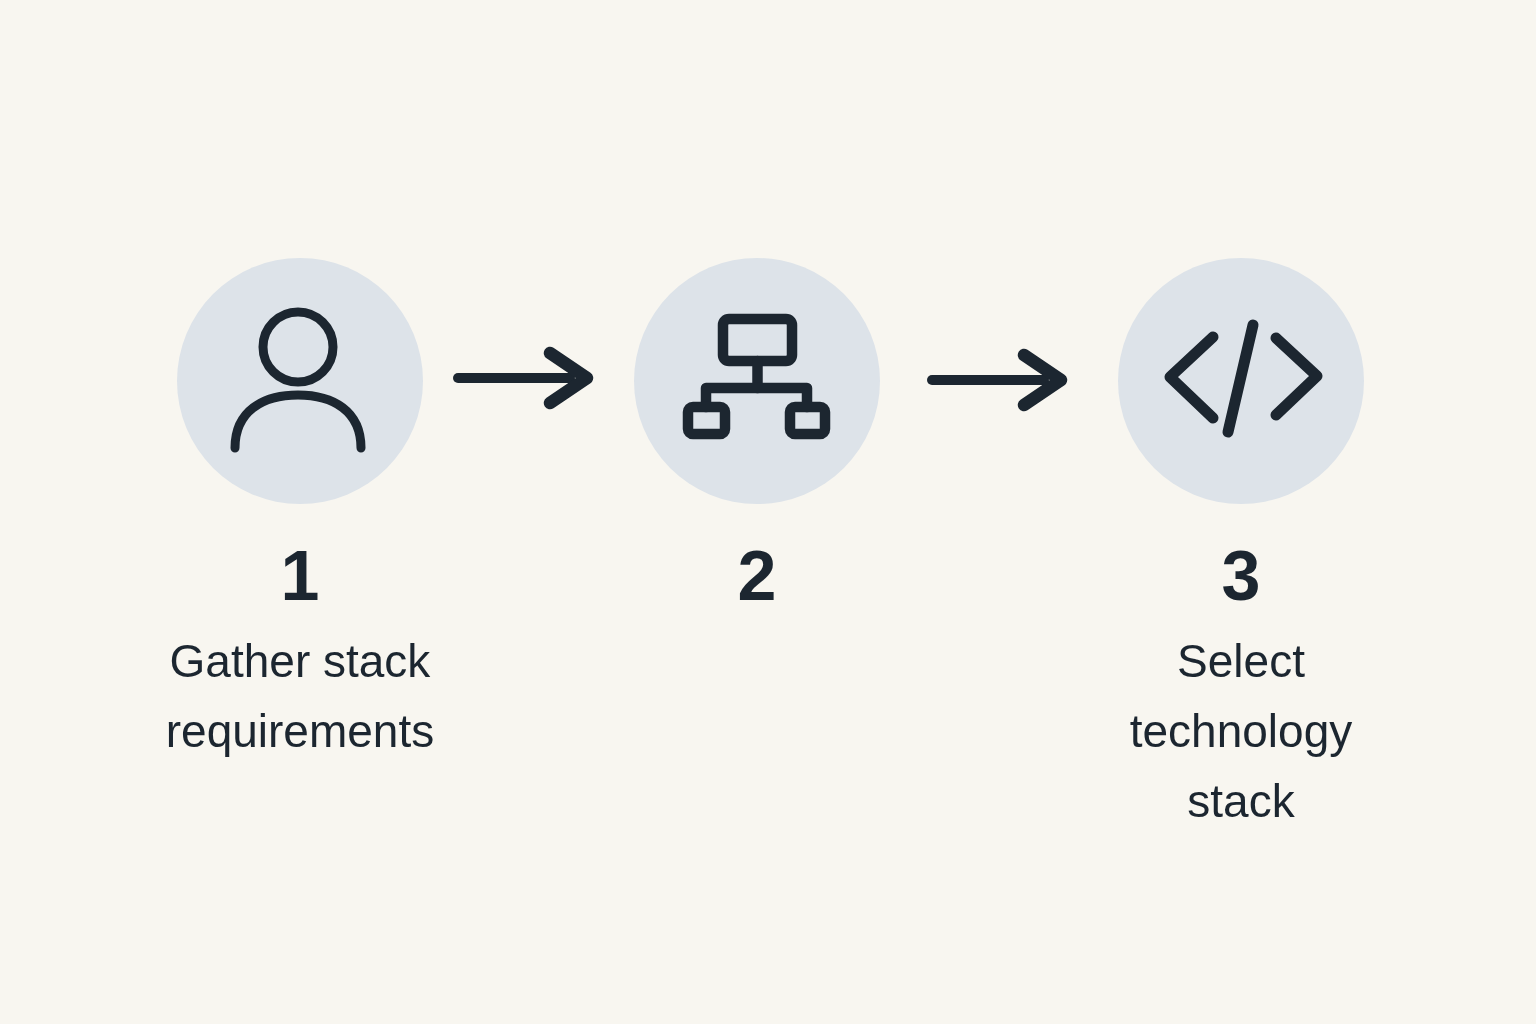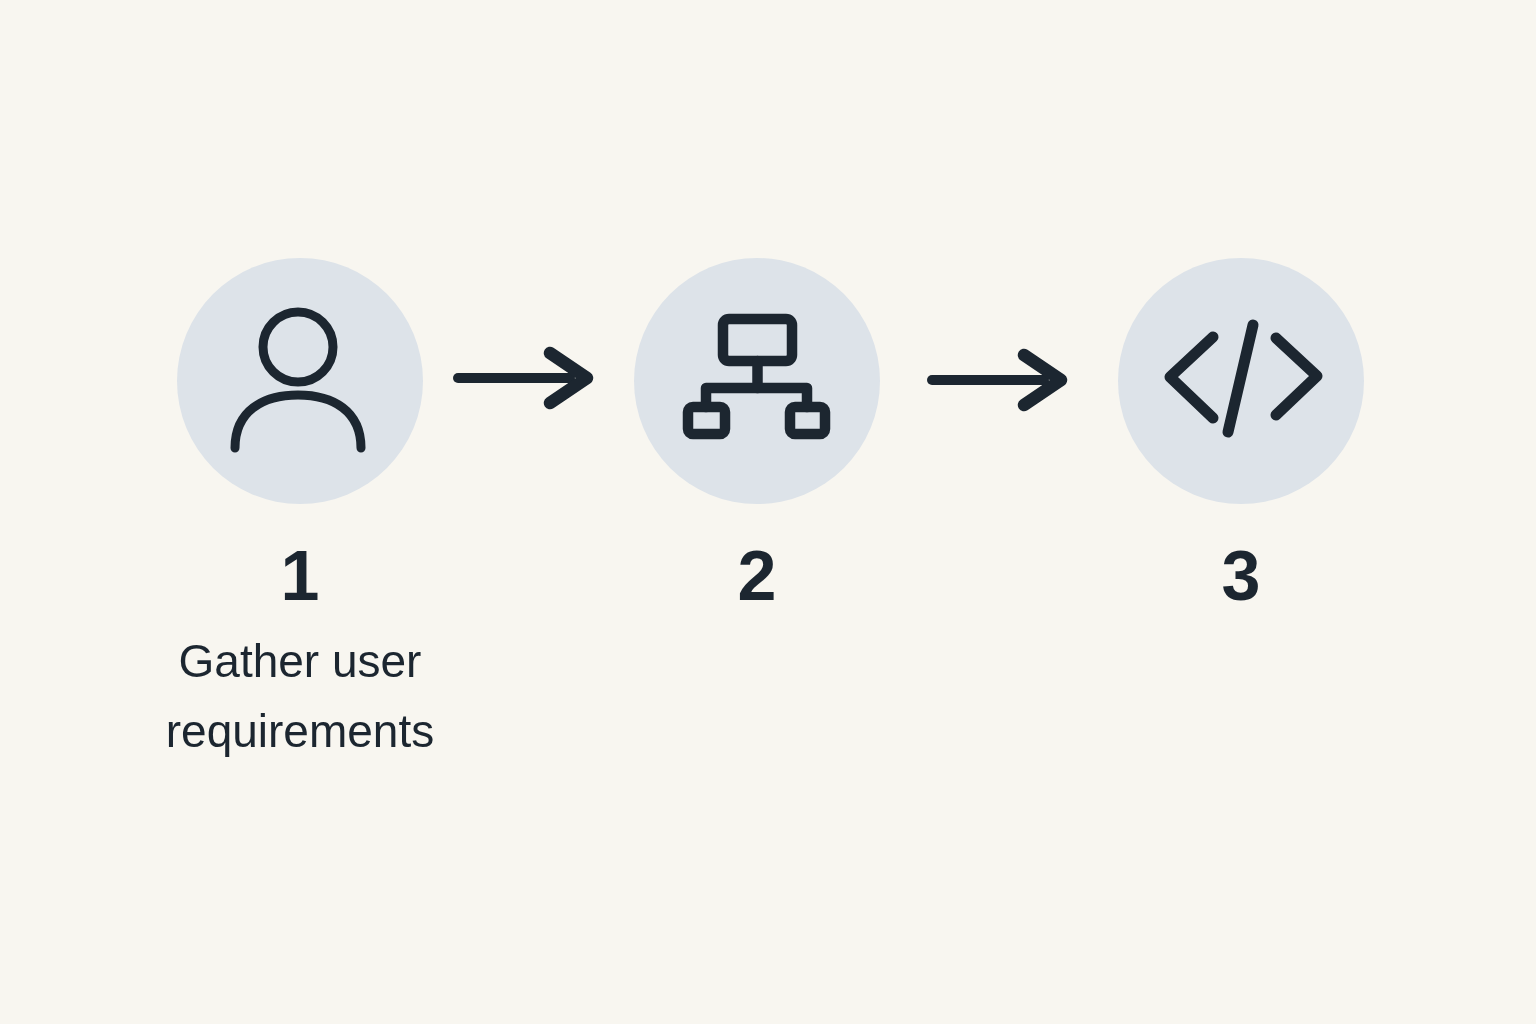--- a/index.html
+++ b/index.html
@@ -71,21 +71,21 @@
 <div class="canvas">
 
   <section class="step step-1">
     <div class="badge">
       <svg width="246" height="246" viewBox="0 0 246 246" fill="none" stroke="currentColor" stroke-width="9" stroke-linecap="round" stroke-linejoin="round" aria-hidden="true">
         <circle cx="121" cy="89" r="35"></circle>
         <path d="M58 190 C58 153 86 137 121 137 C156 137 184 153 184 190"></path>
       </svg>
     </div>
     <div class="num">1</div>
-    <div class="label">Gather user
+    <div class="label">Gather stack
 requirements</div>
   </section>
 
   <svg class="arrow arrow-1" width="145" height="64" viewBox="0 0 145 64" fill="none" stroke="currentColor" stroke-linecap="round" stroke-linejoin="round" aria-hidden="true">
     <line x1="8" y1="32" x2="120" y2="32" stroke-width="10"></line>
     <polyline points="100,7 137,32 100,57" stroke-width="12.5"></polyline>
   </svg>
 
   <section class="step step-2">
     <div class="badge">
@@ -107,15 +107,18 @@
 
   <section class="step step-3">
     <div class="badge">
       <svg width="246" height="246" viewBox="0 0 246 246" fill="none" stroke="currentColor" stroke-width="11" stroke-linecap="round" stroke-linejoin="round" aria-hidden="true">
         <polyline points="95,79 52,119 95,160"></polyline>
         <polyline points="158,80 199,118 158,157"></polyline>
         <line x1="135" y1="67" x2="110" y2="174"></line>
       </svg>
     </div>
     <div class="num">3</div>
+    <div class="label">Select
+technology
+stack</div>
   </section>
 
 </div>
 
 </body></html>

